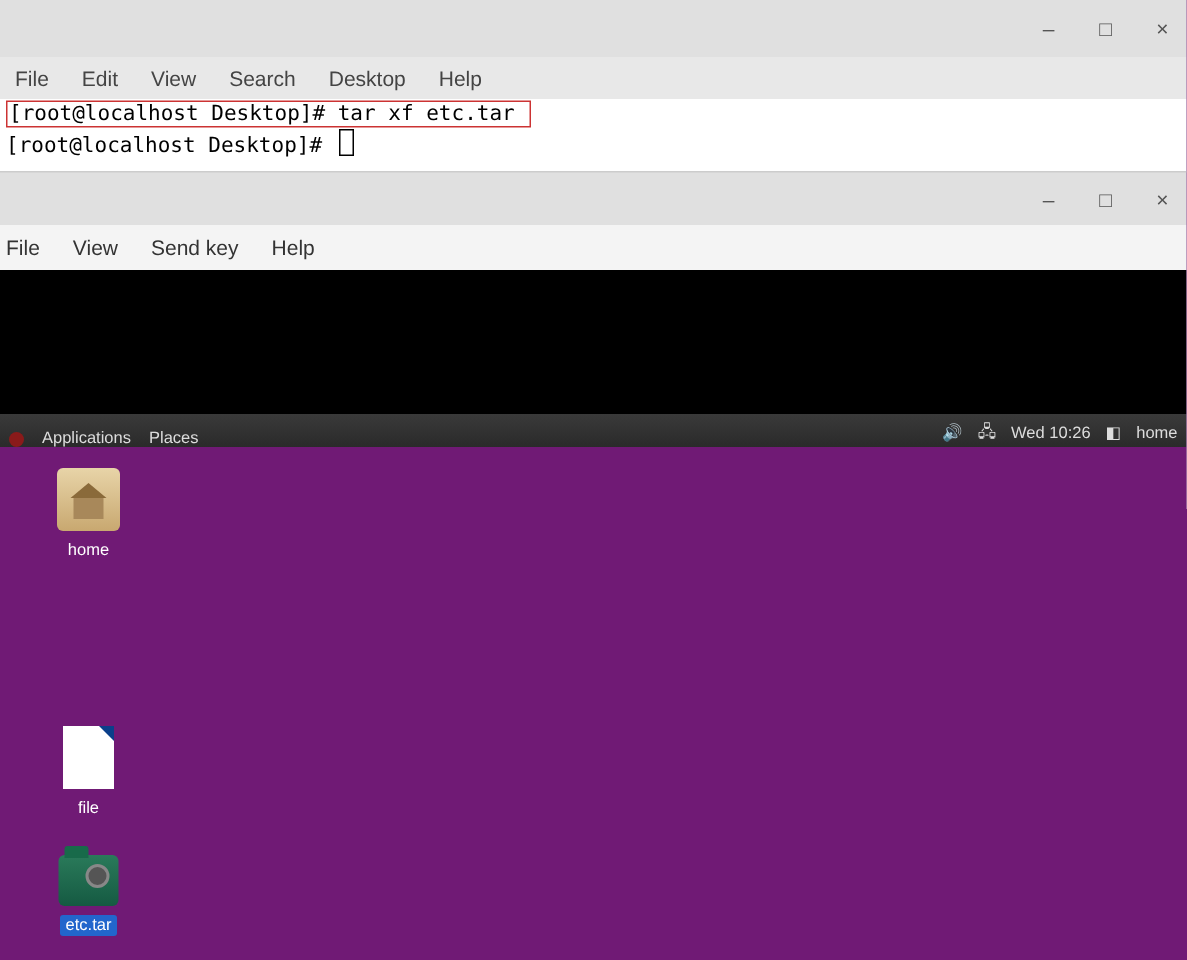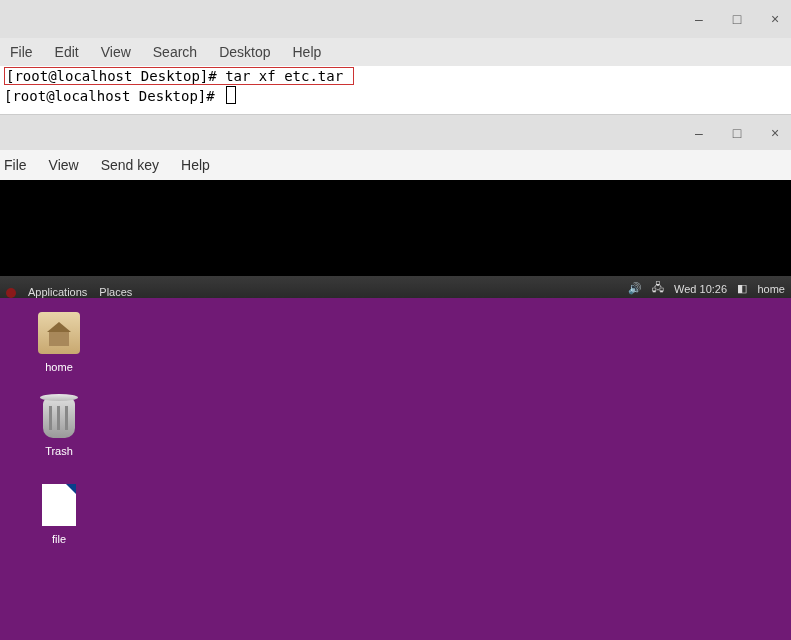--- a/index.html
+++ b/index.html
@@ -249,22 +249,22 @@
     <span class="picon">◧</span>
     <span>home</span>
   </div>
 </div>
 
 <div class="desktop">
   <div class="dicon" style="top:14px;left:24px;">
     <div class="glyph home-gl"></div>
     <span class="lbl">home</span>
   </div>
-  <div class="dicon" style="top:100px;left:24px;">
-    <div class="trash-gl"></div>
-    <span class="lbl">Trash</span>
-  </div>
   <div class="dicon" style="top:186px;left:24px;">
     <div class="file-gl"></div>
     <span class="lbl">file</span>
   </div>
+  <div class="dicon" style="top:272px;left:24px;">
+    <div class="tar-gl"></div>
+    <span class="lbl sel">etc.tar</span>
+  </div>
 
 </div>
 
 </body></html>

